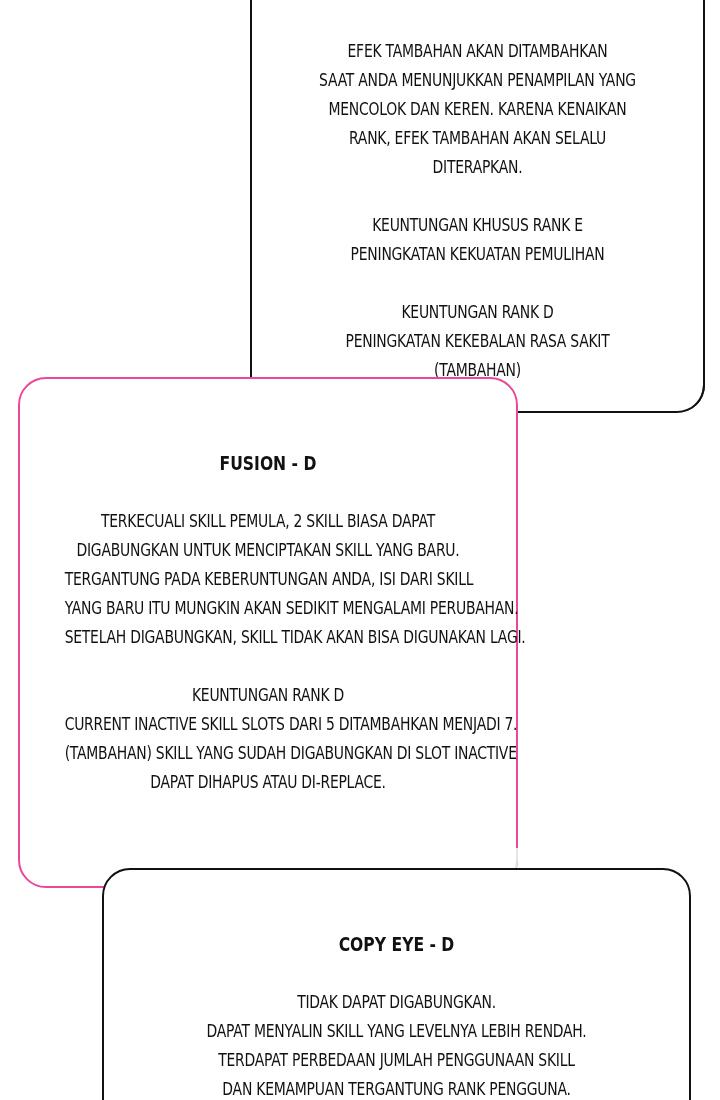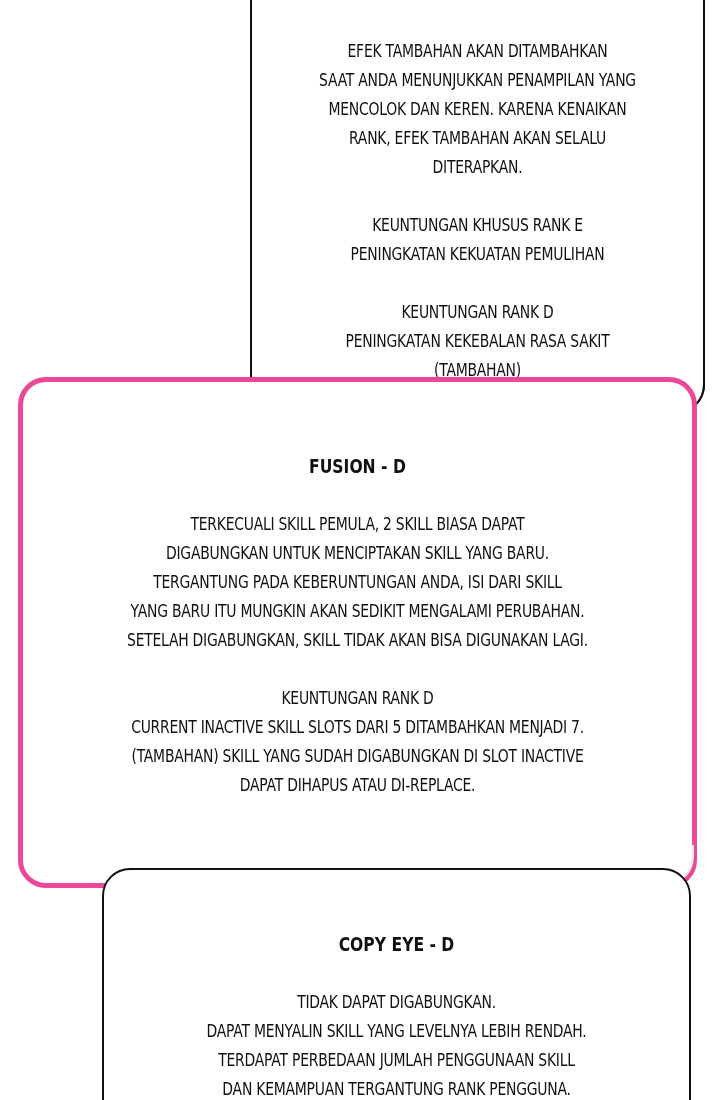--- a/index.html
+++ b/index.html
@@ -53,23 +53,23 @@
       border-left: 2px solid #e6e6e6;
       border-bottom: 2px solid #e6e6e6;
       border-radius: 0 0 0 26px;
       background: #fff;
       box-sizing: border-box;
     }
     
     .panel-2 {
       left: 18px;
       top: 377px;
-      width: 679px;
+      width: 500px;
       height: 511px;
-      border: 5px solid #ec4899;
+      border: 2px solid #ec4899;
       border-radius: 28px 28px 28px 28px;
       z-index: 2;
     }
     .panel-2 .faded-corner {
       position: absolute;
       right: -2px;
       bottom: -2px;
       width: 40px;
       height: 40px;
       border-right: 2px solid #e6e6e6;

